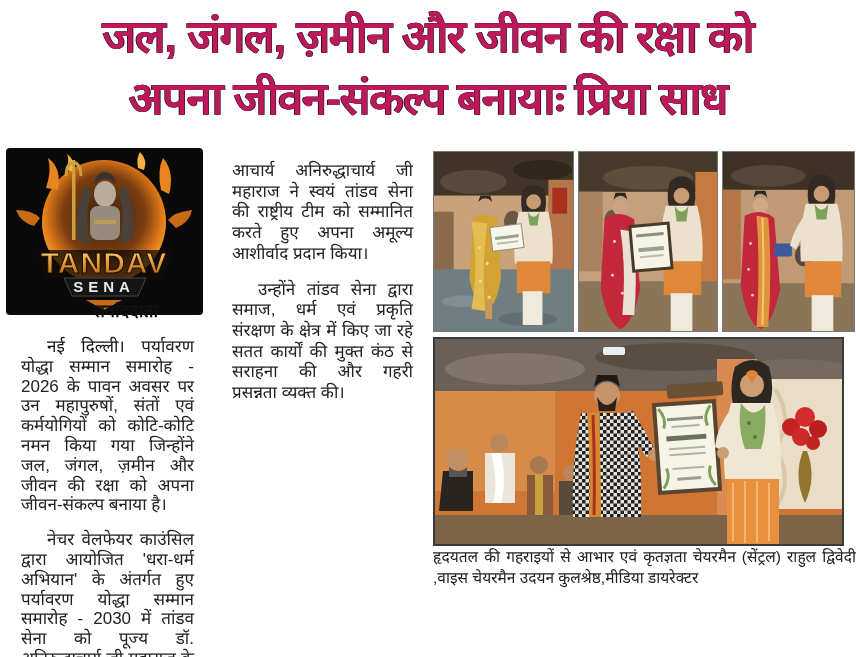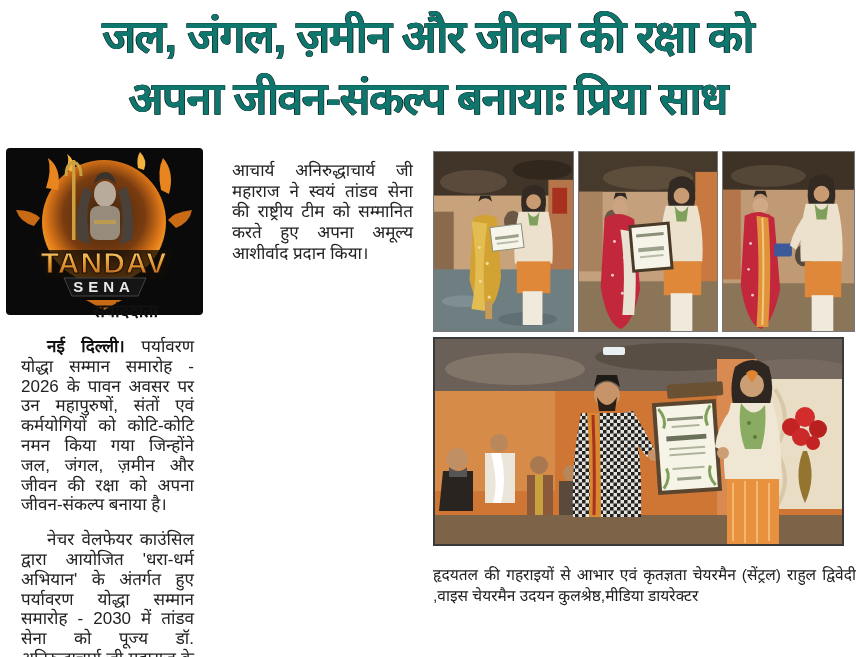--- a/index.html
+++ b/index.html
@@ -1,42 +1,42 @@
 <!DOCTYPE html>
 <html><head>
 <meta charset="utf-8">
 <style>
   html,body{margin:0;padding:0;}
   body{font-family:"Liberation Sans",sans-serif;background:#e8e8e8;}
   .page{position:relative;width:856px;height:657px;background:#ffffff;overflow:hidden;margin:0 auto;color:#1a1a1a;}
 
   
-  .headline{position:absolute;top:6px;left:0;width:856px;text-align:center;color:#0f766e;}
+  .headline{position:absolute;top:6px;left:0;width:856px;text-align:center;color:#be185d;}
   .headline .hl{font-weight:bold;font-size:45px;line-height:62px;white-space:nowrap;letter-spacing:-1px;text-shadow:0.6px 0 0 #0d0d0d,-0.6px 0 0 #0d0d0d;}
 
   
   .col-left{position:absolute;left:6px;top:148px;width:203px;}
   .col-mid{position:absolute;left:217px;top:146px;width:211px;}
   .newsp{font-size:17px;line-height:19.8px;text-align:justify;margin:15px;color:#222;}
   .col-mid .newsp{line-height:20.7px;}
   .indent{text-indent:26px;}
   .byline{font-weight:bold;font-size:18px;line-height:22px;padding-left:36px;margin-top:2px;color:#111;text-align:center;}
-  .dateline{font-weight:bold;color:#111;}
+  .dateline{font-weight:normal;color:#111;}
 
   
   .logo-box{width:197px;height:150px;}
   .logo-box svg{display:block;}
 
   
   .photo-panel{position:absolute;left:433px;top:151px;width:423px;}
   .photo-row{display:flex;gap:4px;}
   .photo-sm{height:181px;border:1px solid #777;box-sizing:border-box;background:#c9a27d;}
   .photo-sm svg,.photo-lg svg{display:block;width:100%;height:100%;}
   .photo-lg{margin-top:5px;width:411px;height:209px;border:2px solid #3a3a3a;box-sizing:border-box;background:#d4905c;}
-  .caption{display:flex;gap:16px;margin-top:18px;width:423px;}
+  .caption{display:flex;gap:16px;margin-top:0;width:423px;}
   .caption .cap{flex:1;font-size:15.5px;line-height:21px;text-align:justify;color:#1d1d1d;margin:0;}
 </style>
 </head>
 <body>
 
 <div class="page">
 
   <div class="headline">
     <div class="hl">जल, जंगल, ज़मीन और जीवन की रक्षा को</div>
     <div class="hl">अपना जीवन-संकल्प बनायाः प्रिया साध</div>
@@ -91,20 +91,21 @@
 
     <div class="byline">सवांददाता</div>
 
     <p class="newsp indent"><span class="dateline">नई दिल्ली।</span><span> पर्यावरण योद्धा सम्मान समारोह - 2026 के पावन अवसर पर उन महापुरुषों, संतों एवं कर्मयोगियों को कोटि-कोटि नमन किया गया जिन्होंने जल, जंगल, ज़मीन और जीवन की रक्षा को अपना जीवन-संकल्प बनाया है।</span></p>
     <p class="newsp indent">नेचर वेलफेयर काउंसिल द्वारा आयोजित 'धरा-धर्म अभियान' के अंतर्गत हुए पर्यावरण योद्धा सम्मान समारोह - 2030 में तांडव सेना को पूज्य डॉ. अनिरुद्धाचार्य जी महाराज के कर-कमलों द्वारा राष्ट्रीय सम्मान से अलंकृत किया गया।</p>
     <p class="newsp indent">इस गरिमामयी अवसर पर</p>
   </div>
 
   <div class="col-mid">
     <p class="newsp">आचार्य अनिरुद्धाचार्य जी महाराज ने स्वयं तांडव सेना की राष्ट्रीय टीम को सम्मानित करते हुए अपना अमूल्य आशीर्वाद प्रदान किया।</p>
+    <p class="newsp indent">उन्होंने तांडव सेना द्वारा समाज, धर्म एवं प्रकृति संरक्षण के क्षेत्र में किए जा रहे सतत कार्यों की मुक्त कंठ से सराहना की और गहरी प्रसन्नता व्यक्त की।</p>
   </div>
 
   <div class="photo-panel">
     <div class="photo-row">
 
       <div class="photo-sm" style="width:141px">
         <svg viewBox="0 0 141 180" preserveAspectRatio="none">
           <rect width="141" height="180" fill="#bd9a78"></rect>
           <rect width="141" height="44" fill="#41352a"></rect>
           <ellipse cx="40" cy="30" rx="34" ry="12" fill="#6a594a" opacity="0.6"></ellipse>

